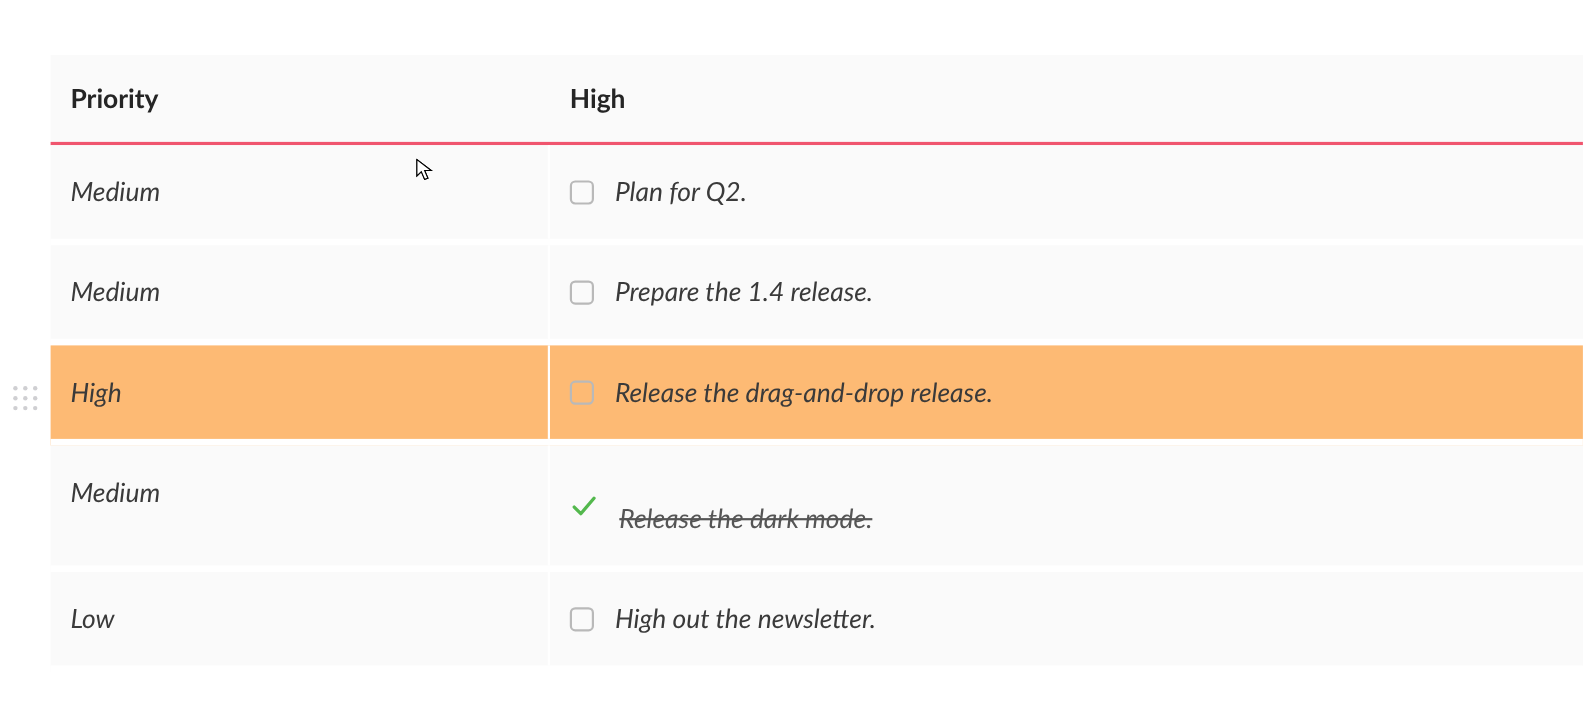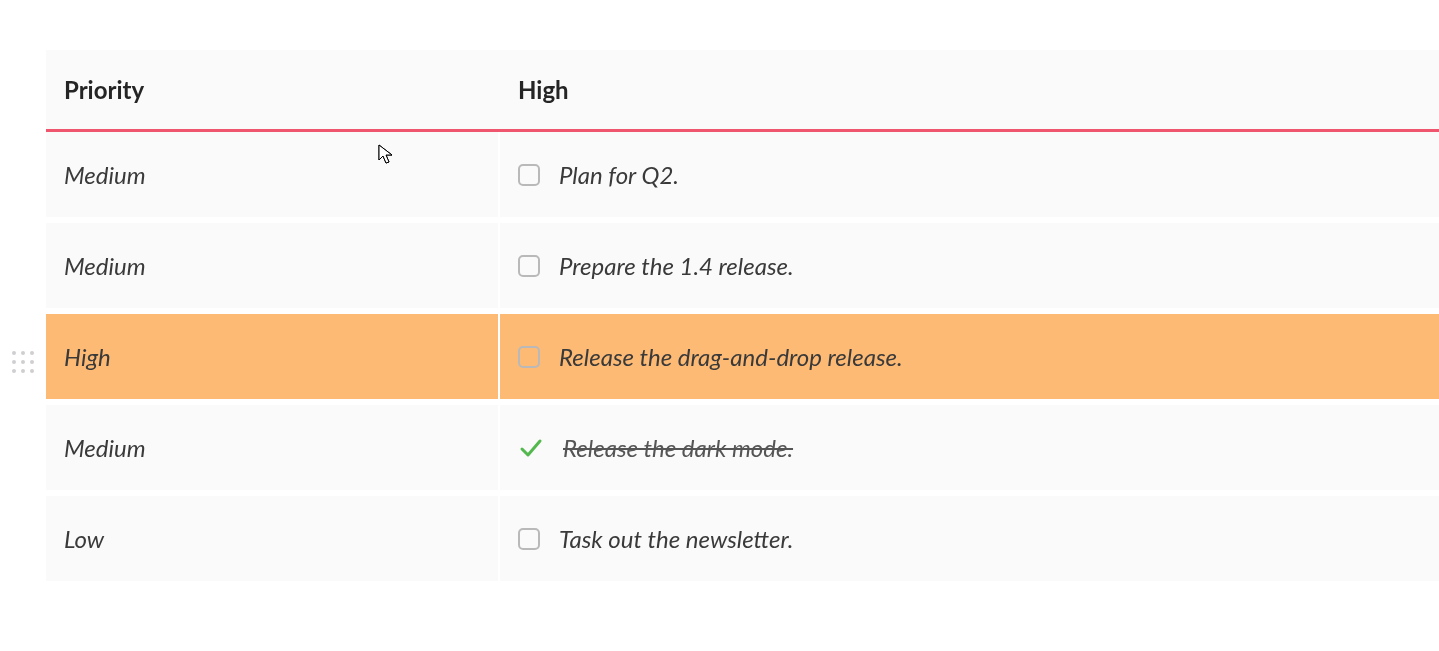--- a/index.html
+++ b/index.html
@@ -8,21 +8,21 @@
   .thead,.row{display:flex;width:100%;}
   .thead{background:#fafafa;border-bottom:3px solid #f0556e;}
   .th{padding:25px 18px 25px 18px;font-weight:700;font-size:24px;color:#252525;}
   .col-priority{flex:0 0 454px;}
   .col-task{flex:1 1 auto;}
   .tbody .row{background:#fafafa;border-bottom:6px solid #fff;}
   .tbody .row.highlight{background:#fdba74;}
   .cell{padding:28px 18px;font-size:24px;color:#3a3a3a;border-right:2px solid #fff;font-style:italic;}
   .col-task.cell{display:flex;align-items:center;gap:19px;border-right:none;}
   .task-text{color:#3a3a3a;}
-  .task-text.done{text-decoration:line-through;color:#555;}
+  .task-text.done{text-decoration:line-through;color:#555;margin-top:24px;}
   
   .checkbox{width:22px;height:22px;border:2.5px solid #b9b9b9;border-radius:5px;display:inline-flex;align-items:center;justify-content:center;flex-shrink:0;}
   .check-icon{width:26px;height:26px;display:inline-flex;align-items:center;justify-content:center;flex-shrink:0;}
   .check-icon svg{stroke:#53b84d;}
   
   .drag-handle{position:absolute;left:10px;top:349px;width:26px;height:26px;display:grid;grid-template-columns:repeat(3,4px);grid-template-rows:repeat(3,4px);gap:5px;align-content:center;justify-content:center;cursor:grab;}
   .drag-handle .dot{width:4px;height:4px;background:#cfcfd2;border-radius:50%;}
   
   .cursor{position:absolute;left:378px;top:144px;pointer-events:none;}
   .cursor svg{filter:drop-shadow(0 0 0.5px #000);}
@@ -65,21 +65,21 @@
               <polyline points="3 13 9 19 21 5"></polyline>
             </svg>
           </span>
           <span class="task-text done">Release the dark mode.</span>
         </div>
       </div>
       <div class="row">
         <div class="cell col-priority">Low</div>
         <div class="cell col-task">
           <span class="checkbox"></span>
-          <span class="task-text">Task out the newsletter.</span>
+          <span class="task-text">High out the newsletter.</span>
         </div>
       </div>
     </div>
 </div>
 
 <div class="drag-handle">
   <span class="dot"></span>
     <span class="dot"></span>
     <span class="dot"></span>
   <span class="dot"></span>

